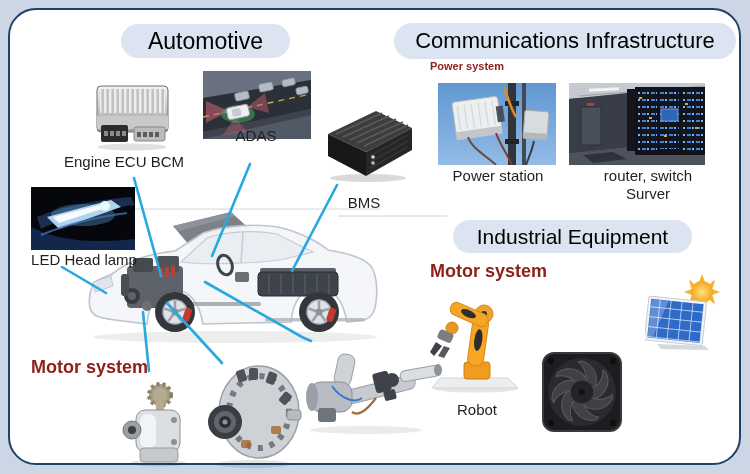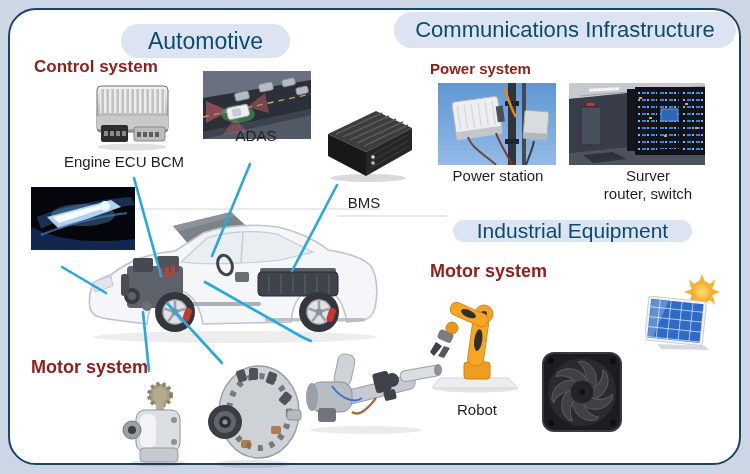--- a/index.html
+++ b/index.html
@@ -2,21 +2,21 @@
 <html><head>
 <meta charset="utf-8">
 <style>
   html,body{margin:0;padding:0;}
   body{font-family:"Liberation Sans", sans-serif; background:#ccd6e4;}
   #stage{position:relative; width:750px; height:474px; background:#ccd6e4; overflow:hidden;}
   .abs{position:absolute;}
   #panel{left:8px; top:8px; width:729px; height:453px; background:#ffffff;
          border:2.5px solid #1e4368; border-radius:28px;}
   .pill{background:#dce3f1; border-radius:18px; display:flex; align-items:center;
-        justify-content:center; color:#0c4a6e; white-space:nowrap; z-index:4;}
+        justify-content:center; color:#000000; white-space:nowrap; z-index:4;}
   .heading-red{color:#8e211b; font-weight:bold; z-index:4; white-space:nowrap;}
   .caption{color:#1f1f1f; font-size:15px; line-height:18px; text-align:center; z-index:6;}
   .fig{z-index:2;}
   svg{display:block;}
   #callouts{z-index:5; pointer-events:none;}
   #photo-edges{z-index:1; pointer-events:none;}
 </style>
 </head>
 <body>
 
@@ -24,29 +24,28 @@
   <div id="panel" class="abs"></div>
 
   <svg id="photo-edges" class="abs" style="left:0;top:0" width="750" height="474">
     <line x1="125" y1="209" x2="380" y2="209" stroke="#d4d6d9" stroke-width="1"></line>
     <line x1="338" y1="216" x2="447" y2="216" stroke="#cfd1d4" stroke-width="1"></line>
   </svg>
 
   <div class="abs pill" style="left:121px;top:24px;width:169px;height:34px;font-size:23px">
     <span>Automotive</span>
   </div>
-  <div class="abs pill" style="left:394px;top:12px;width:342px;height:36px;font-size:22px">
+  <div class="abs pill" style="left:394px;top:23px;width:342px;height:36px;font-size:22px">
     <span>Communications Infrastructure</span>
   </div>
-  <div class="abs pill" style="left:453px;top:220px;width:239px;height:22px;font-size:21px">
+  <div class="abs pill" style="left:453px;top:220px;width:239px;height:33px;font-size:21px">
     <span>Industrial Equipment</span>
   </div>
 
-  <div class="abs heading-red" style="left:34px;top:57px;font-size:17px">Control system</div>
-  <div class="abs heading-red" style="left:430px;top:60px;font-size:15px">Power system</div>
+  <div class="abs heading-red" style="left:430px;top:60px;font-size:11px">Power system</div>
   <div class="abs heading-red" style="left:31px;top:357px;font-size:18px">Motor system</div>
   <div class="abs heading-red" style="left:430px;top:261px;font-size:18px">Motor system</div>
 
   <div class="abs fig" style="left:84px;top:82px">
     <svg width="96" height="70" viewBox="0 0 96 70">
       <defs>
         <pattern id="fins" width="5" height="4" patternUnits="userSpaceOnUse">
           <rect width="5" height="4" fill="#c2c2c2"></rect>
             <rect width="2.4" height="4" fill="#ededed"></rect>
         </pattern>
@@ -412,23 +411,24 @@
       <line x1="62" y1="267" x2="106" y2="293"></line>
       <line x1="149" y1="371" x2="143" y2="312"></line>
       <line x1="167" y1="303" x2="222" y2="363"></line>
       <polyline points="205,282 302,337 311,341"></polyline>
     </g>
   </svg>
 
   <div class="abs caption" style="left:58px;top:153px;width:132px">Engine ECU BCM</div>
   <div class="abs caption" style="left:224px;top:127px;width:64px">ADAS</div>
   <div class="abs caption" style="left:340px;top:194px;width:48px">BMS</div>
+  <div class="abs caption" style="left:24px;top:251px;width:120px">LED Head lamp</div>
 
   <div class="abs caption" style="left:436px;top:167px;width:124px">
     <div>Power station</div>
   </div>
   <div class="abs caption" style="left:586px;top:167px;width:124px">
+    <div>router, switch</div>
     <div>Surver</div>
-    <div>router, switch</div>
   </div>
 
   <div class="abs caption" style="left:445px;top:401px;width:64px">Robot</div>
 </div>
 
 </body></html>

